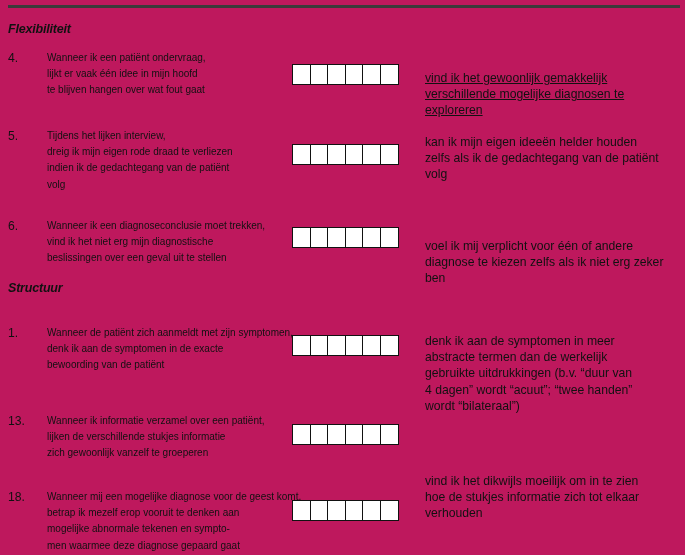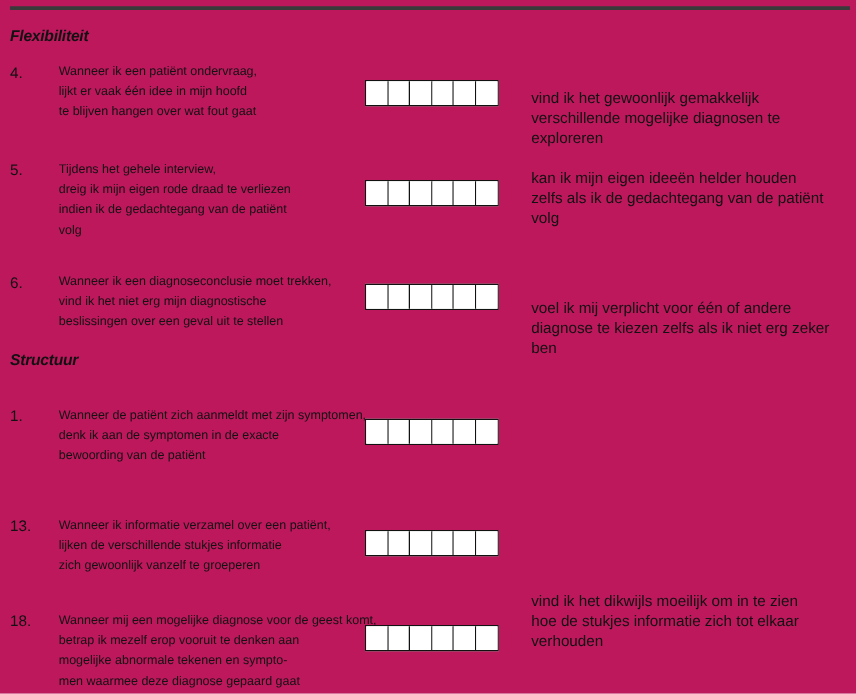--- a/index.html
+++ b/index.html
@@ -112,27 +112,27 @@
 te blijven hangen over wat fout gaat</div>
   </div>
   <div class="scale" style="left:292px; top:64px;">
     <div class="box"></div>
     <div class="box"></div>
     <div class="box"></div>
     <div class="box"></div>
     <div class="box"></div>
     <div class="box"></div>
   </div>
-  <div class="right-text" style="top:70px;">vind ik het gewoonlijk gemakkelijk
+  <div class="right-text" style="top:70px;text-decoration:underline;">vind ik het gewoonlijk gemakkelijk
 verschillende mogelijke diagnosen te
 exploreren</div>
 
   <div class="item" style="top:128px;">
     <div class="item-num">5.</div>
-    <div class="stem">Tijdens het gehele interview,
+    <div class="stem">Tijdens het lijken interview,
 dreig ik mijn eigen rode draad te verliezen
 indien ik de gedachtegang van de patiënt
 volg</div>
   </div>
   <div class="scale" style="left:292px; top:144px;">
     <div class="box"></div>
     <div class="box"></div>
     <div class="box"></div>
     <div class="box"></div>
     <div class="box"></div>
@@ -169,20 +169,25 @@
 bewoording van de patiënt</div>
   </div>
   <div class="scale" style="left:292px; top:335px;">
     <div class="box"></div>
     <div class="box"></div>
     <div class="box"></div>
     <div class="box"></div>
     <div class="box"></div>
     <div class="box"></div>
   </div>
+  <div class="right-text" style="top:333px;">denk ik aan de symptomen in meer
+abstracte termen dan de werkelijk
+gebruikte uitdrukkingen (b.v. “duur van
+4 dagen” wordt “acuut”; “twee handen”
+wordt “bilateraal”)</div>
 
   <div class="item" style="top:413px;">
     <div class="item-num">13.</div>
     <div class="stem">Wanneer ik informatie verzamel over een patiënt,
 lijken de verschillende stukjes informatie
 zich gewoonlijk vanzelf te groeperen</div>
   </div>
   <div class="scale" style="left:292px; top:424px;">
     <div class="box"></div>
     <div class="box"></div>

